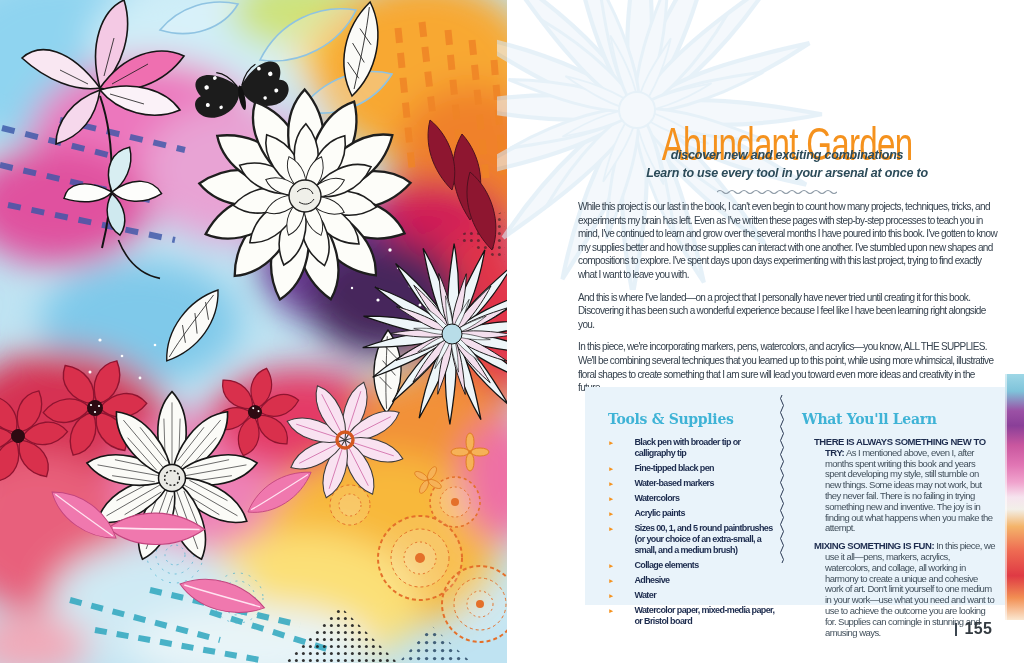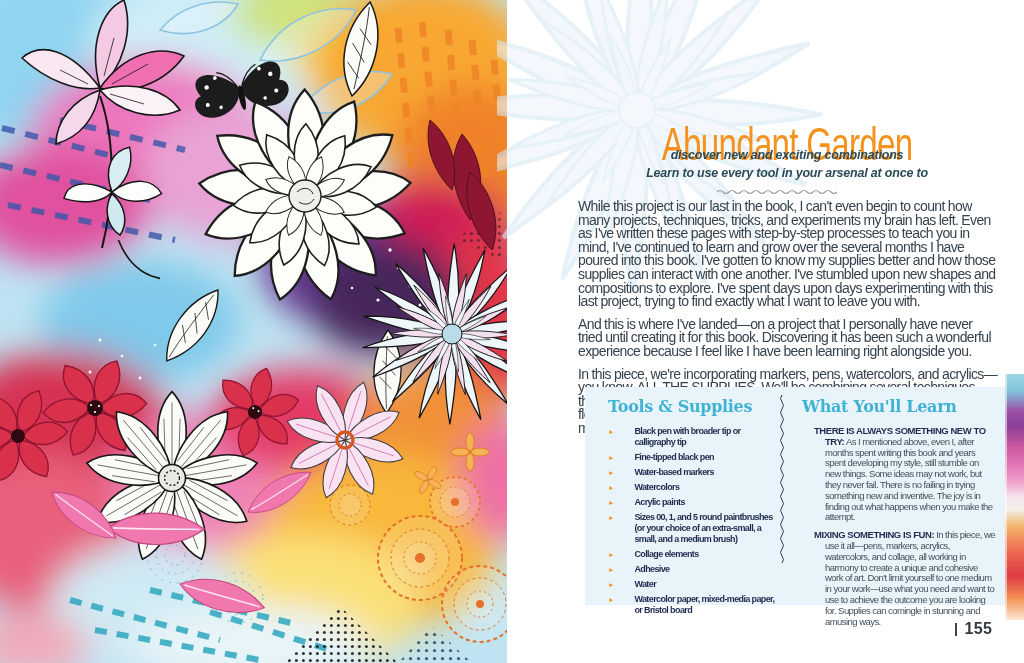--- a/index.html
+++ b/index.html
@@ -16,28 +16,28 @@
   #watermark{position:absolute;left:-10px;top:-40px;opacity:.6;pointer-events:none;}
 
   .title{position:absolute;left:71px;top:86px;width:418px;text-align:center;
     color:#f5921e;font-size:46px;font-weight:400;white-space:nowrap;}
   .title span{display:inline-block;transform:scaleX(.72);transform-origin:center;letter-spacing:-1px;}
   .subtitle{position:absolute;left:61px;top:146px;width:438px;text-align:center;
     font-style:italic;font-weight:bold;color:#2c4b59;font-size:12.5px;line-height:1.45;letter-spacing:-.2px;}
   .squiggle-h{position:absolute;left:210px;top:188px;}
 
   .paragraphs{position:absolute;left:71px;top:200px;width:420px;
-    color:#36424e;font-size:14px;line-height:13.6px;letter-spacing:-.62px;word-spacing:-.2px;}
+    color:#36424e;font-size:10px;line-height:13.6px;letter-spacing:-.62px;word-spacing:-.2px;}
   .paragraphs p{margin:0 0 9px 0;}
 
   .info-box{position:absolute;left:78px;top:387px;width:420px;height:218px;background:#e9f3fa;}
   .box-col-left{position:absolute;left:23px;top:10px;width:172px;}
   .box-col-right{position:absolute;left:217px;top:10px;width:193px;}
   .box-heading{font-family:"DejaVu Serif","Liberation Serif",serif;font-weight:bold;
-    color:#3fb3d6;font-size:16px;letter-spacing:-.3px;margin:0 0 10px 0;}
+    color:#3fb3d6;font-size:14px;letter-spacing:-.3px;margin:14px 0 10px 0;}
   .supply-list{list-style:none;margin:0;padding:0;}
   .supply-list li{display:flex;gap:20px;margin-bottom:4px;
     color:#1d2c4e;font-size:9px;line-height:11px;letter-spacing:-.62px;font-weight:bold;}
   .supply-list .arrow{color:#f5921e;font-size:6.5px;line-height:11px;flex:0 0 auto;letter-spacing:0;}
   .squiggle-v{position:absolute;left:193px;top:8px;}
   .learn-section{margin:0 0 7px 12px;color:#42505c;font-size:9.5px;line-height:10.8px;
     letter-spacing:-.55px;padding-left:11px;text-indent:-11px;}
   .learn-section b{color:#1d2c4e;letter-spacing:-.45px;}
 
   .folio{position:absolute;left:448px;top:620px;display:flex;align-items:center;gap:8px;}

